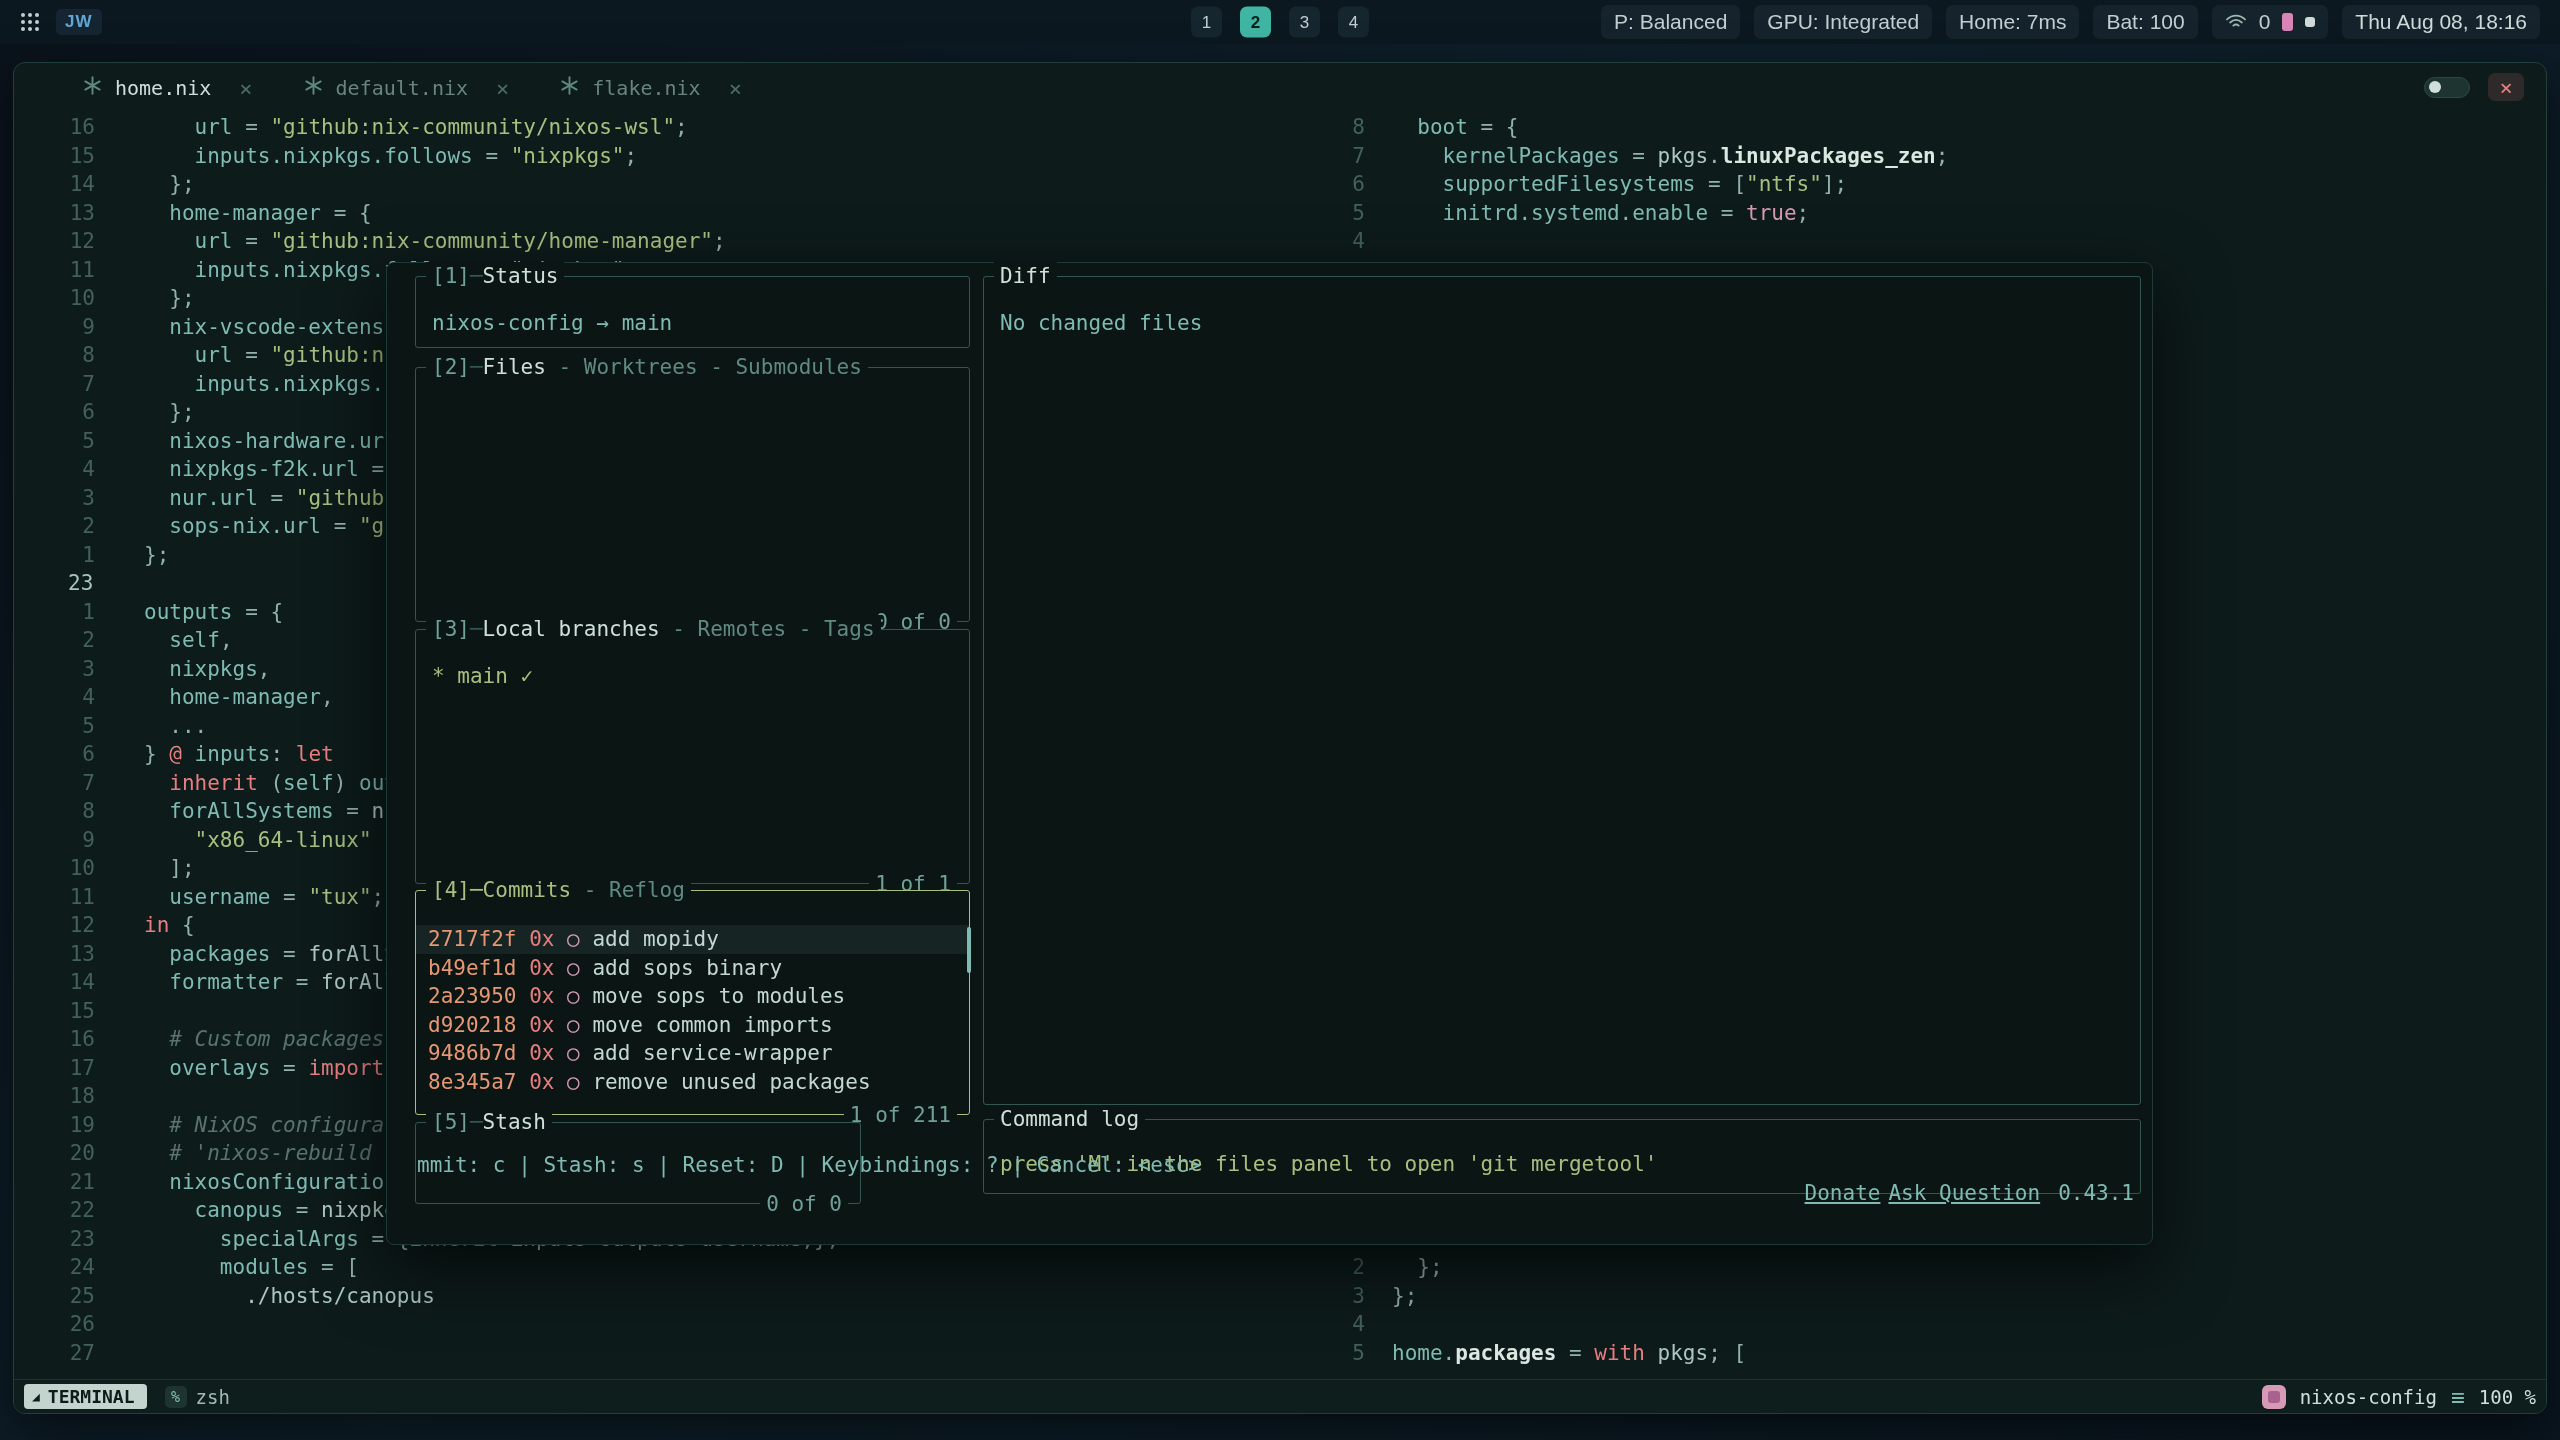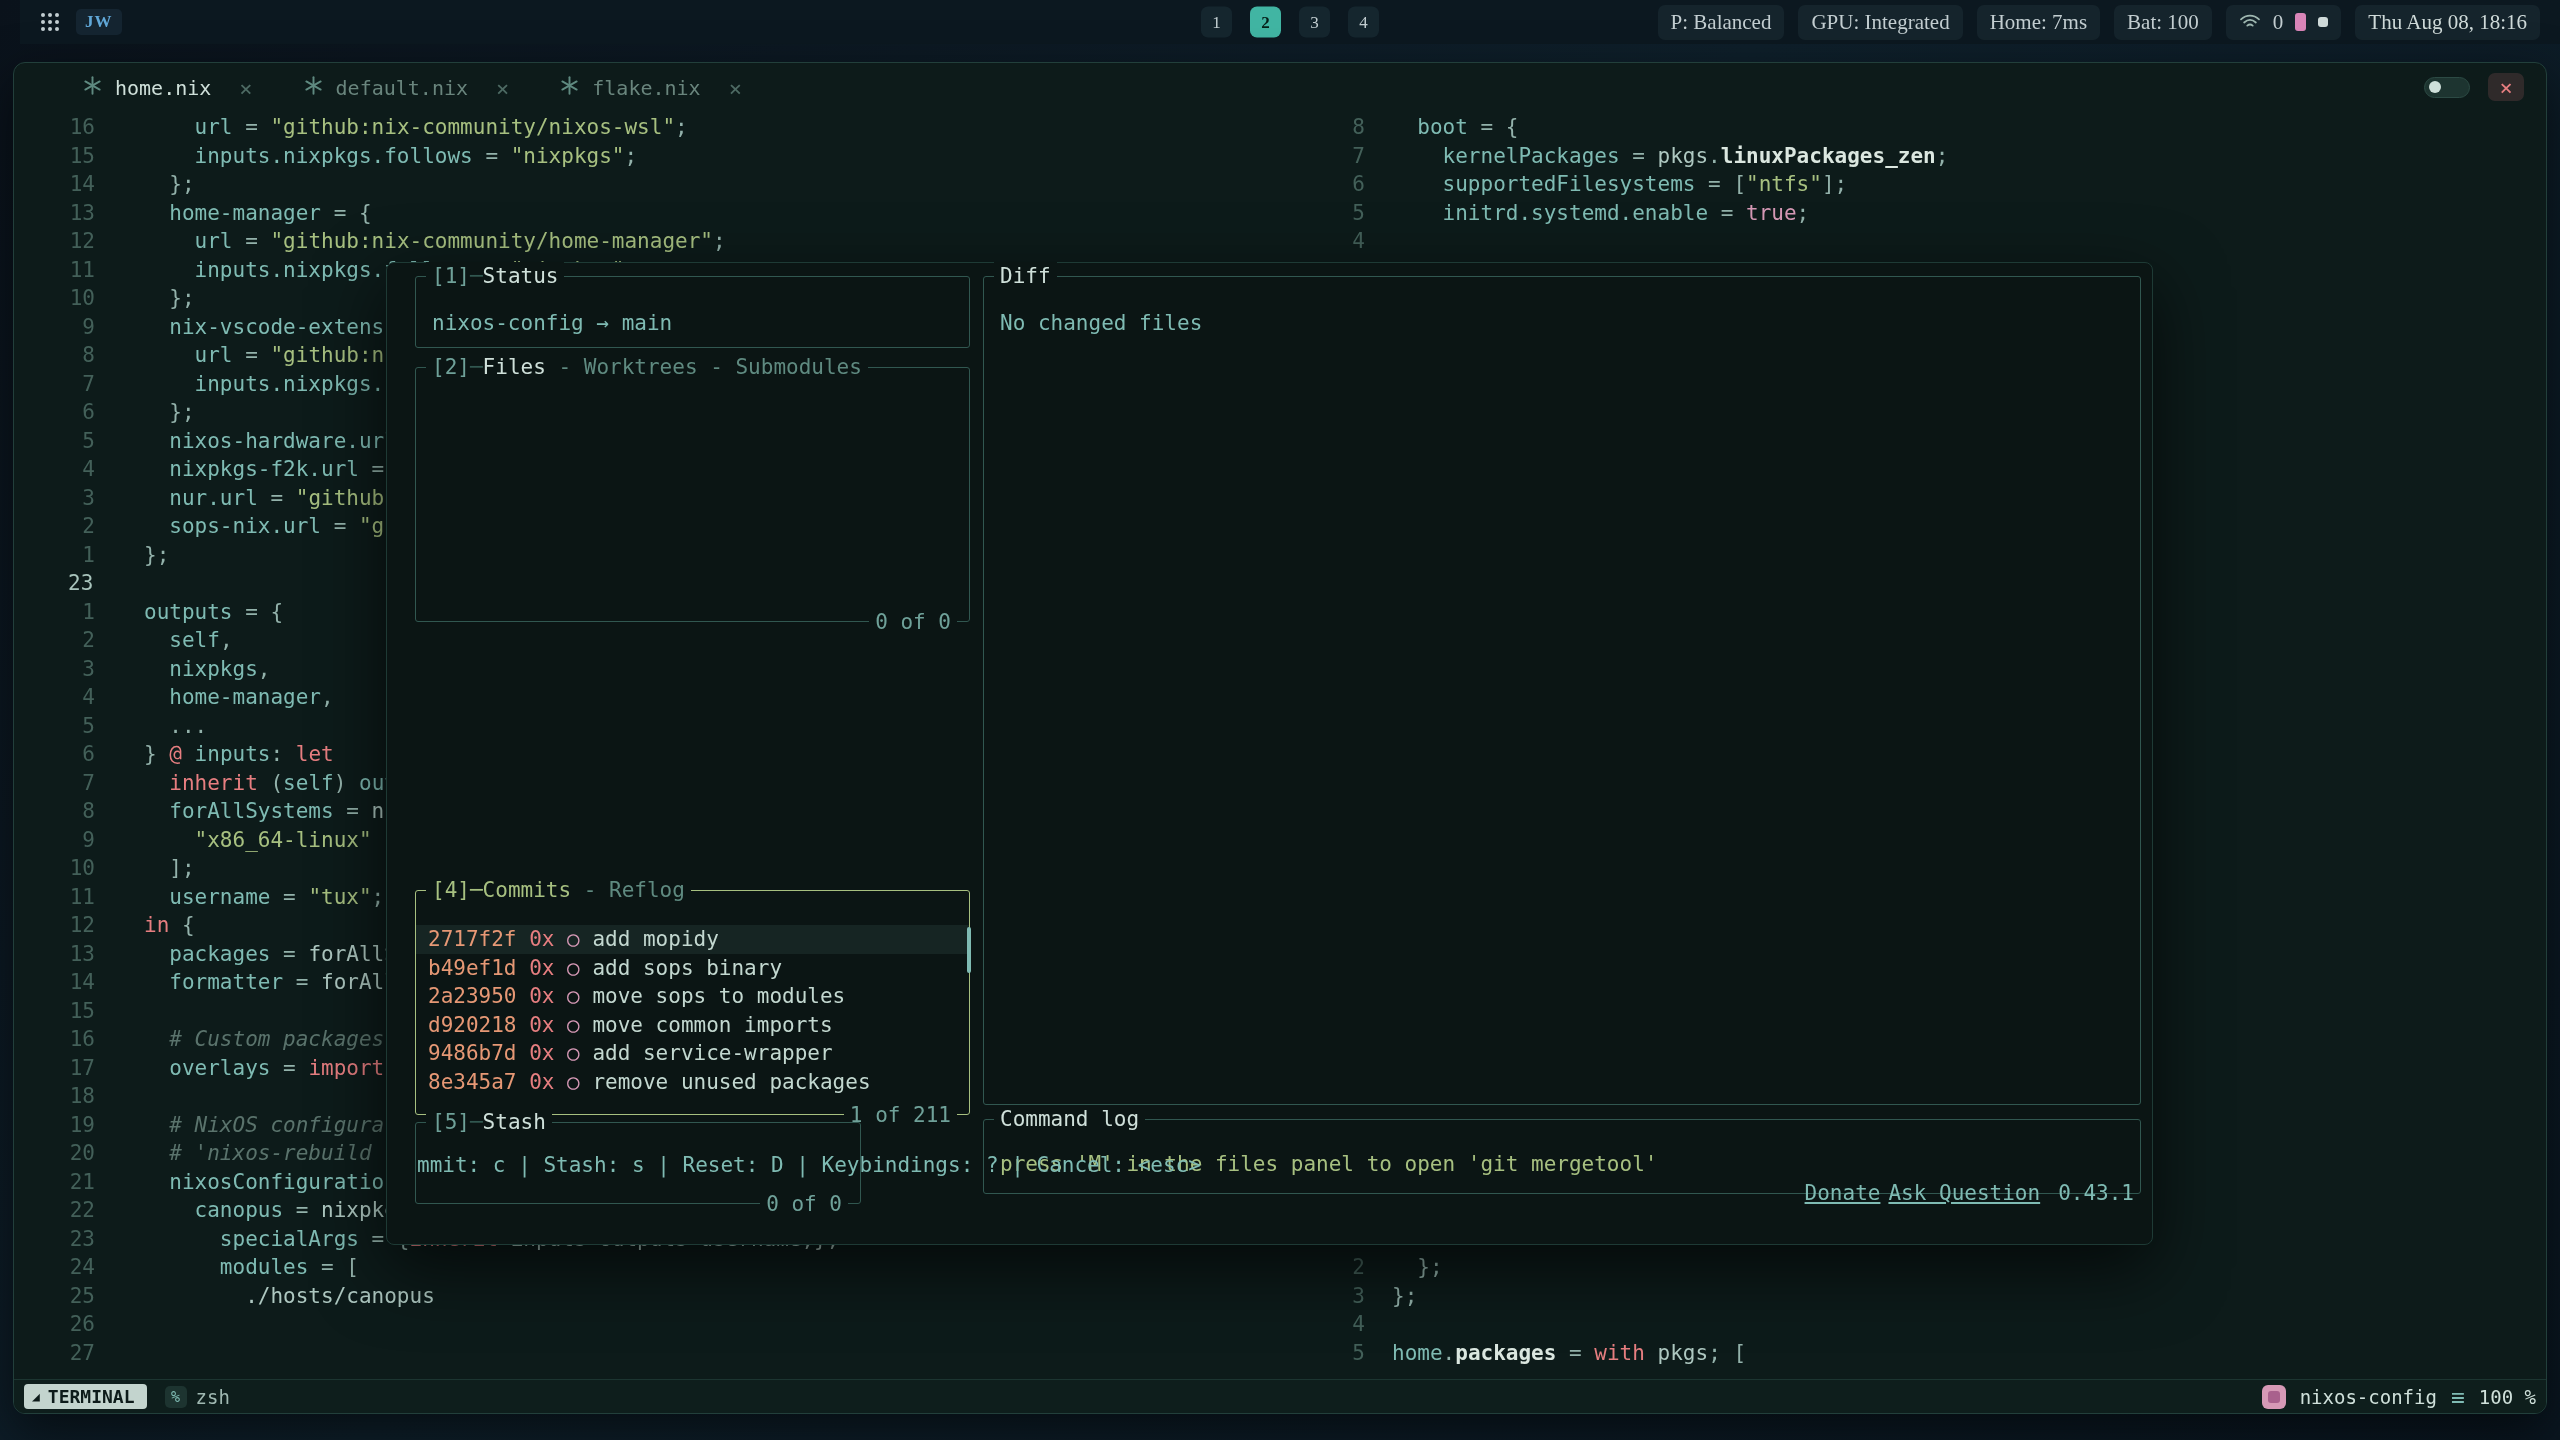--- a/index.html
+++ b/index.html
@@ -3,22 +3,22 @@
 <meta charset="utf-8">
 <style>
   *{margin:0;padding:0;box-sizing:border-box}
   html,body{background:#06090e}
   #screen{position:relative;width:2560px;height:1440px;overflow:hidden;
     background:linear-gradient(135deg,#0a121b 0%,#0e1f2a 45%,#0a1620 100%);
     font-family:"DejaVu Sans Mono",monospace;}
 
   
   #topbar{position:absolute;top:0;left:0;right:0;height:44px;background:#0c1820;
-    display:flex;align-items:center;padding:0 20px;font-family:Liberation Serif, serif;
-    font-size:18px;color:#c3ced1;margin-left:20px;}
+    display:flex;align-items:center;padding:0 20px;font-family:Liberation Sans, sans-serif;
+    font-size:18px;color:#c3ced1;}
   .tb-left{display:flex;align-items:center;gap:16px}
   .jw-badge{color:#61a8d8;font-weight:bold;background:#152531;padding:3px 9px;border-radius:5px;font-size:17px;letter-spacing:1px}
   .tb-center{position:absolute;left:50%;top:50%;transform:translate(-50%,-50%);display:flex;gap:18px}
   .ws{width:31px;height:31px;border-radius:7px;background:#15262e;display:flex;align-items:center;justify-content:center;
     font-size:17px;color:#c3ced1;cursor:default}
   .ws.active{background:#41b5a3;color:#062019;font-weight:bold}
   .tb-right{margin-left:auto;display:flex;align-items:center;gap:14px}
   .pill{background:#15242c;border-radius:7px;padding:5px 13px;font-size:21px;white-space:nowrap}
   .tray{display:flex;align-items:center;gap:12px}
   .tray-pink{display:inline-block;width:11px;height:18px;border-radius:3px;background:#d985b8}
@@ -298,20 +298,25 @@
       <div class="lz-panel" style="left:28px;top:13px;width:555px;height:72px">
         <div class="lz-title"><span class="lz-key">[1]</span><span class="lz-sep">─</span><span class="lz-main">Status</span></div>
         <div class="lz-body"><span class="lz-teal">nixos-config → main</span></div>
       </div>
 
       <div class="lz-panel" style="left:28px;top:104px;width:555px;height:255px">
         <div class="lz-title"><span class="lz-key">[2]</span><span class="lz-sep">─</span><span class="lz-main">Files</span><span class="lz-rest"> - Worktrees - Submodules</span></div>
         <div class="lz-count">0 of 0</div>
       </div>
 
+      <div class="lz-panel" style="left:28px;top:366px;width:555px;height:255px">
+        <div class="lz-title"><span class="lz-key">[3]</span><span class="lz-sep">─</span><span class="lz-main">Local branches</span><span class="lz-rest"> - Remotes - Tags</span></div>
+        <div class="lz-body"><span class="lz-green">* main ✓</span></div>
+        <div class="lz-count">1 of 1</div>
+      </div>
 
       <div class="lz-panel active" style="left:28px;top:627px;width:555px;height:225px">
         <div class="lz-title"><span class="lz-key">[4]</span><span class="lz-sep">─</span><span class="lz-main">Commits</span><span class="lz-rest"> - Reflog</span></div>
         <div class="lz-commits" id="commit-list">
             <div class="commit sel"><span class="c-hash">2717f2f </span><span class="c-auth">0x </span><span class="c-node">○ </span><span class="c-msg">add mopidy</span></div>
             <div class="commit"><span class="c-hash">b49ef1d </span><span class="c-auth">0x </span><span class="c-node">○ </span><span class="c-msg">add sops binary</span></div>
             <div class="commit"><span class="c-hash">2a23950 </span><span class="c-auth">0x </span><span class="c-node">○ </span><span class="c-msg">move sops to modules</span></div>
             <div class="commit"><span class="c-hash">d920218 </span><span class="c-auth">0x </span><span class="c-node">○ </span><span class="c-msg">move common imports</span></div>
             <div class="commit"><span class="c-hash">9486b7d </span><span class="c-auth">0x </span><span class="c-node">○ </span><span class="c-msg">add service-wrapper</span></div>
             <div class="commit"><span class="c-hash">8e345a7 </span><span class="c-auth">0x </span><span class="c-node">○ </span><span class="c-msg">remove unused packages</span></div>

